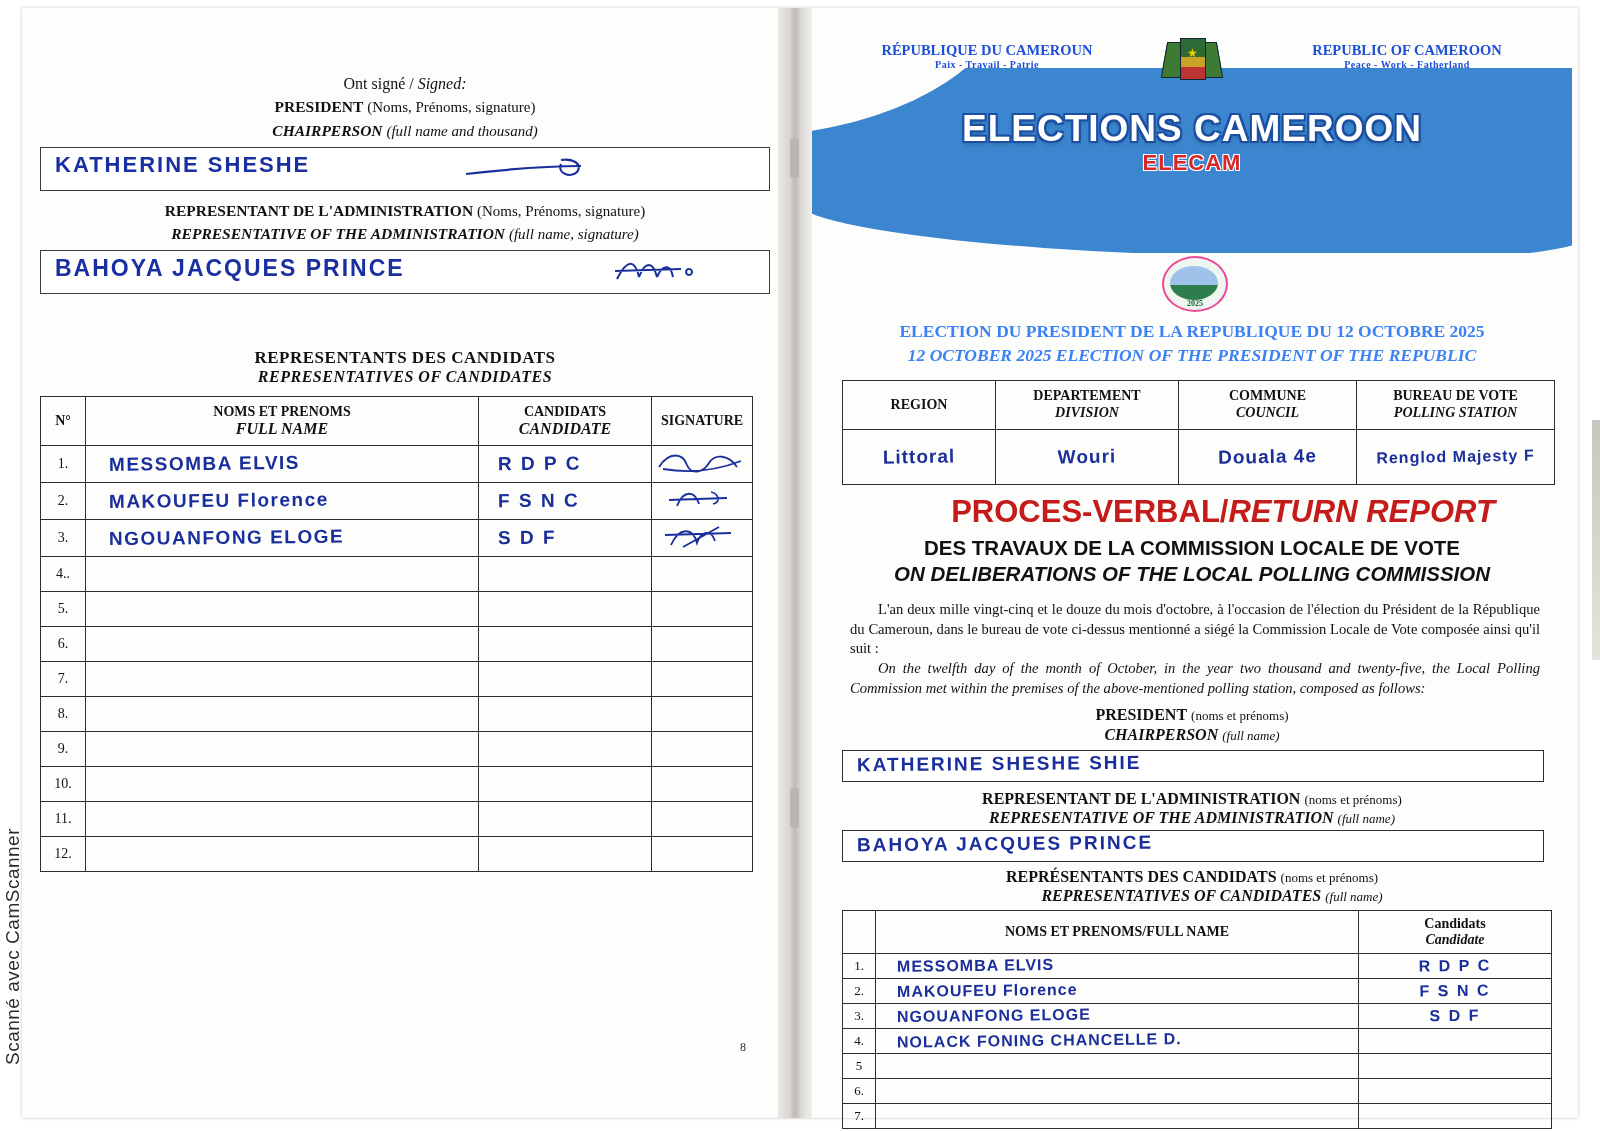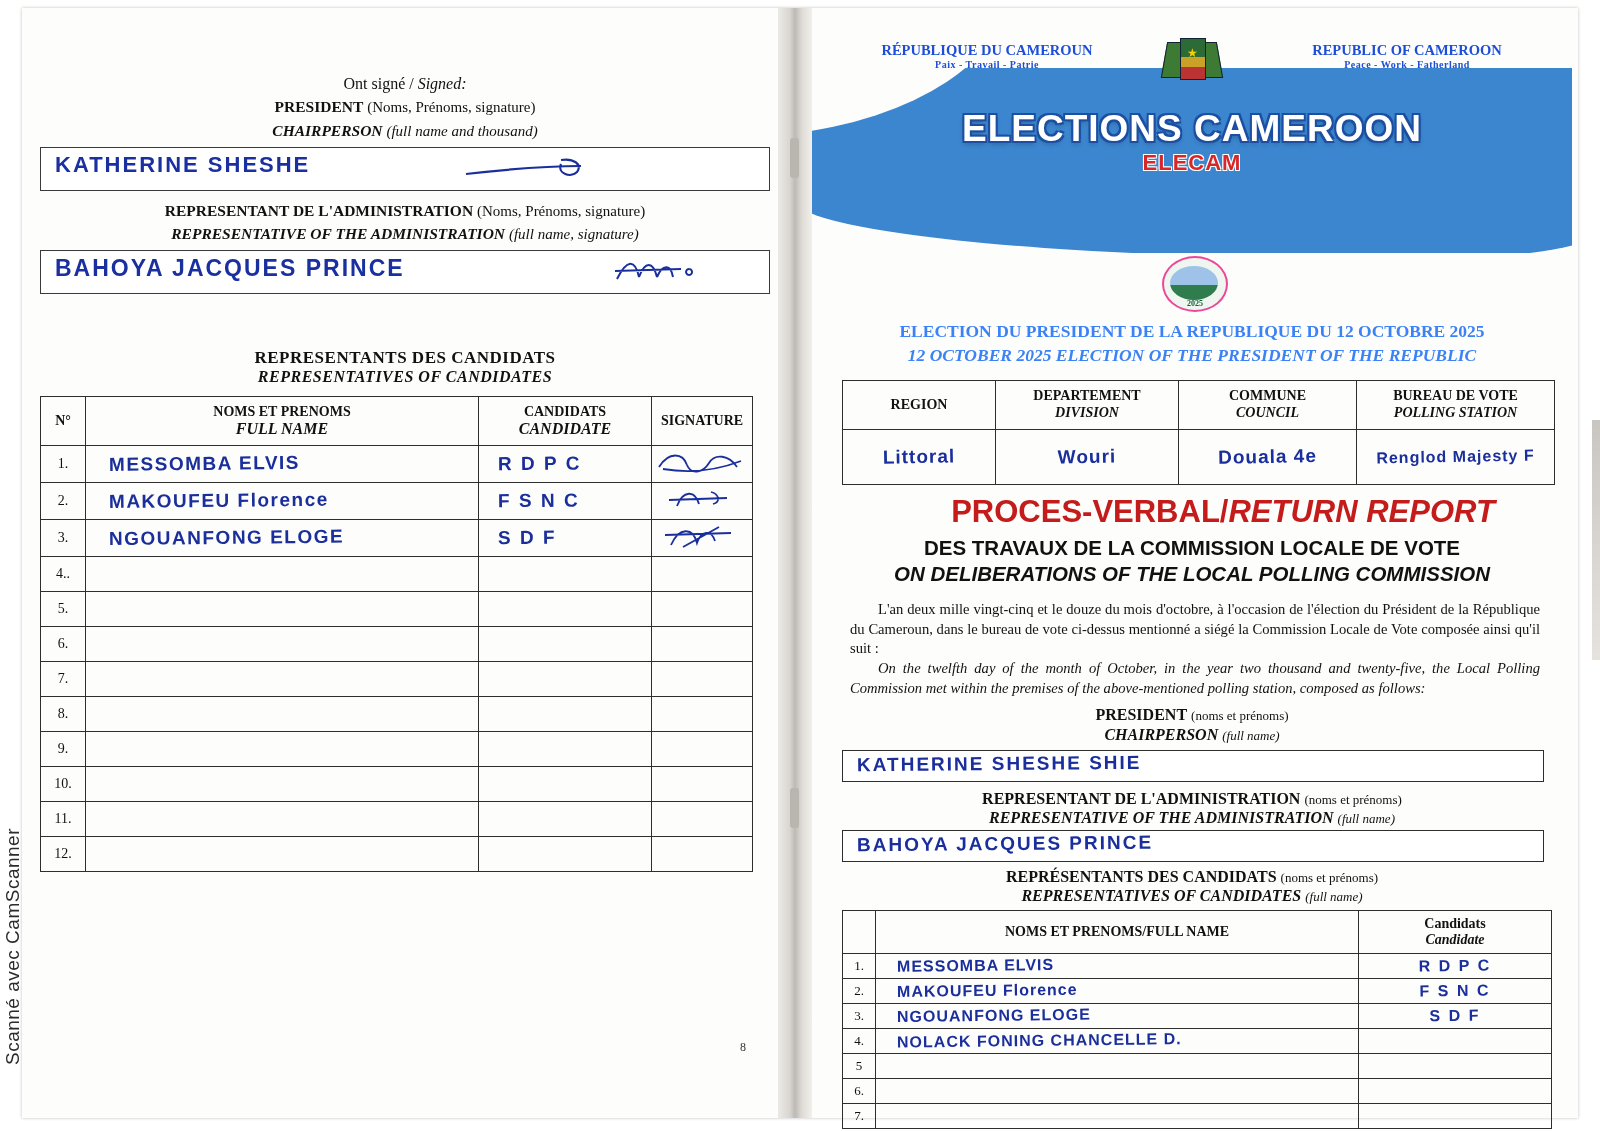--- a/index.html
+++ b/index.html
@@ -660,21 +660,21 @@
       <span class="smi">(full name)</span>
     </div>
     <div class="field" style="top:810px;">
       <span class="hwin">BAHOYA   JACQUES   PRINCE</span>
     </div>
 
     <div class="blk-label" style="top:848px;">
       <span class="b">REPRÉSENTANTS DES CANDIDATS</span>
       <span class="sm">(noms et prénoms)</span>
     </div>
-    <div class="blk-label" style="top:867px;">
+    <div class="blk-label" style="top:867px;padding-left:20px;">
       <span class="i">REPRESENTATIVES OF CANDIDATES</span>
       <span class="smi">(full name)</span>
     </div>
 
     <table class="cands" style="top:890px;">
       <thead>
         <tr>
           <th class="cn"></th>
           <th class="cname">NOMS ET PRENOMS/FULL NAME</th>
           <th class="ccand">

